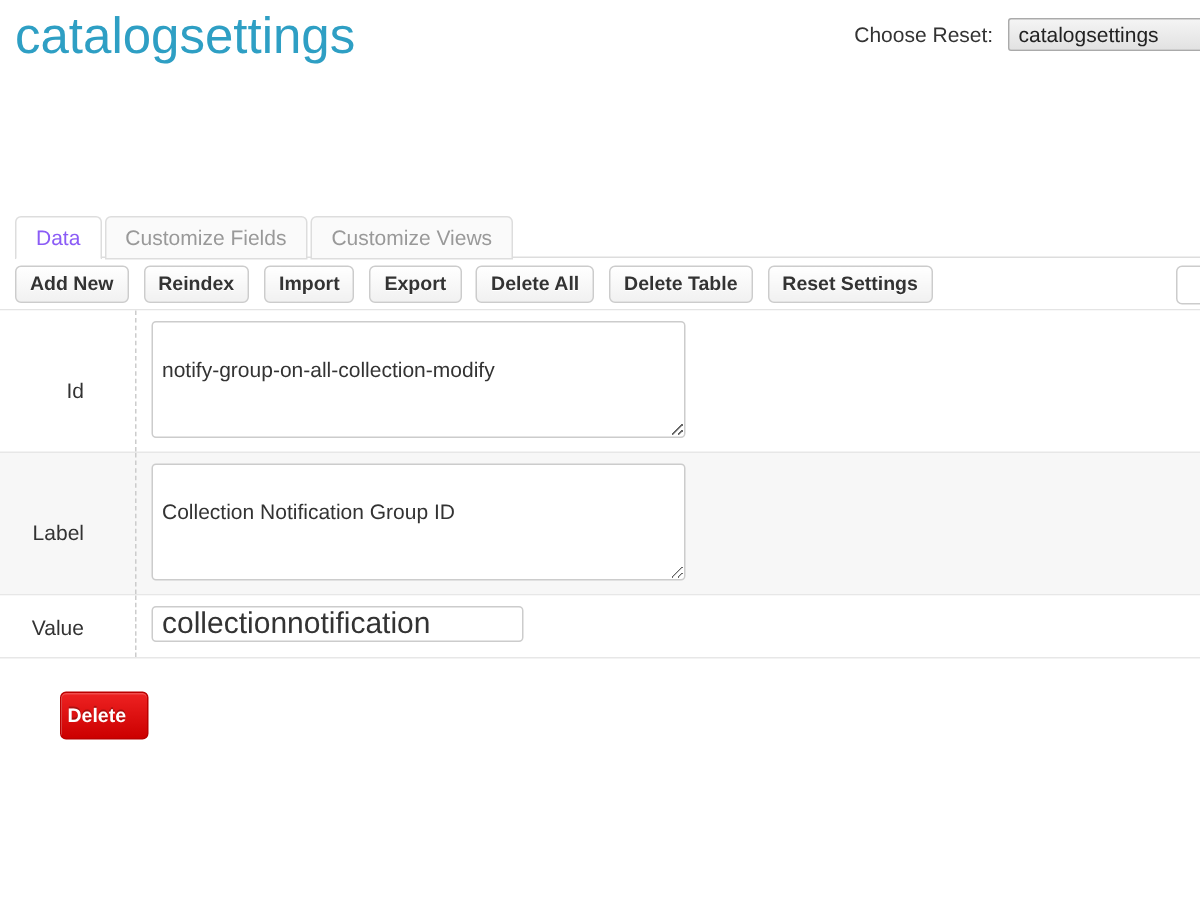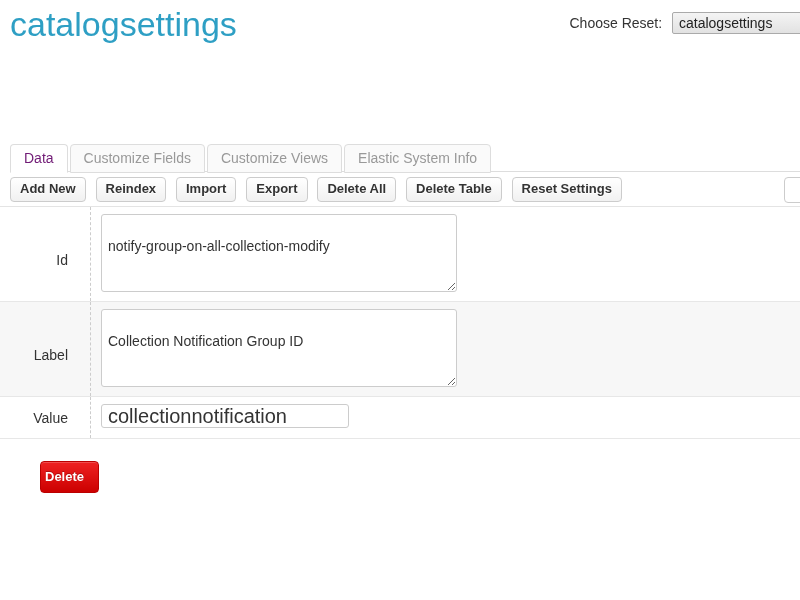--- a/index.html
+++ b/index.html
@@ -92,21 +92,21 @@
     color: #999999;
     text-decoration: none;
     background: #fafafa;
     border: 1px solid #dddddd;
     border-bottom: 1px solid #dddddd;
     border-radius: 4px 4px 0 0;
     position: relative;
     top: 1px;
   }
   .nav-tabs li.active a {
-    color: #701a75;
+    color: #8b5cf6;
     background: #ffffff;
     border: 1px solid #dddddd;
     border-bottom: 1px solid #ffffff;
   }
 
   
   .toolbar {
     position: absolute;
     left: 10px;
     top: 177px;
@@ -163,21 +163,21 @@
     border-bottom: 1px solid #e7e7e7;
     background: #ffffff;
   }
   .record-row.striped {
     background: #f7f7f7;
   }
   .record-row .cell-label {
     position: absolute;
     left: 0;
     top: 0;
-    width: 68px;
+    width: 56px;
     text-align: right;
     font-size: 14px;
     color: #333333;
     line-height: 16px;
   }
   .record-row .divider {
     position: absolute;
     left: 90px;
     top: 0;
     bottom: 0;
@@ -254,21 +254,20 @@
   <div class="table-chooser">
     <span class="table-chooser-label">Choose Reset:</span>
     <span class="table-select">catalogsettings</span>
   </div>
 </div>
 
 <ul class="nav-tabs">
   <li class="active"><a href="#">Data</a></li>
   <li><a href="#">Customize Fields</a></li>
   <li><a href="#">Customize Views</a></li>
-  <li><a href="#">Elastic System Info</a></li>
 </ul>
 
 <div class="toolbar">
   <button class="btn">Add New</button>
   <button class="btn">Reindex</button>
   <button class="btn">Import</button>
   <button class="btn">Export</button>
   <button class="btn">Delete All</button>
   <button class="btn">Delete Table</button>
   <button class="btn">Reset Settings</button>

